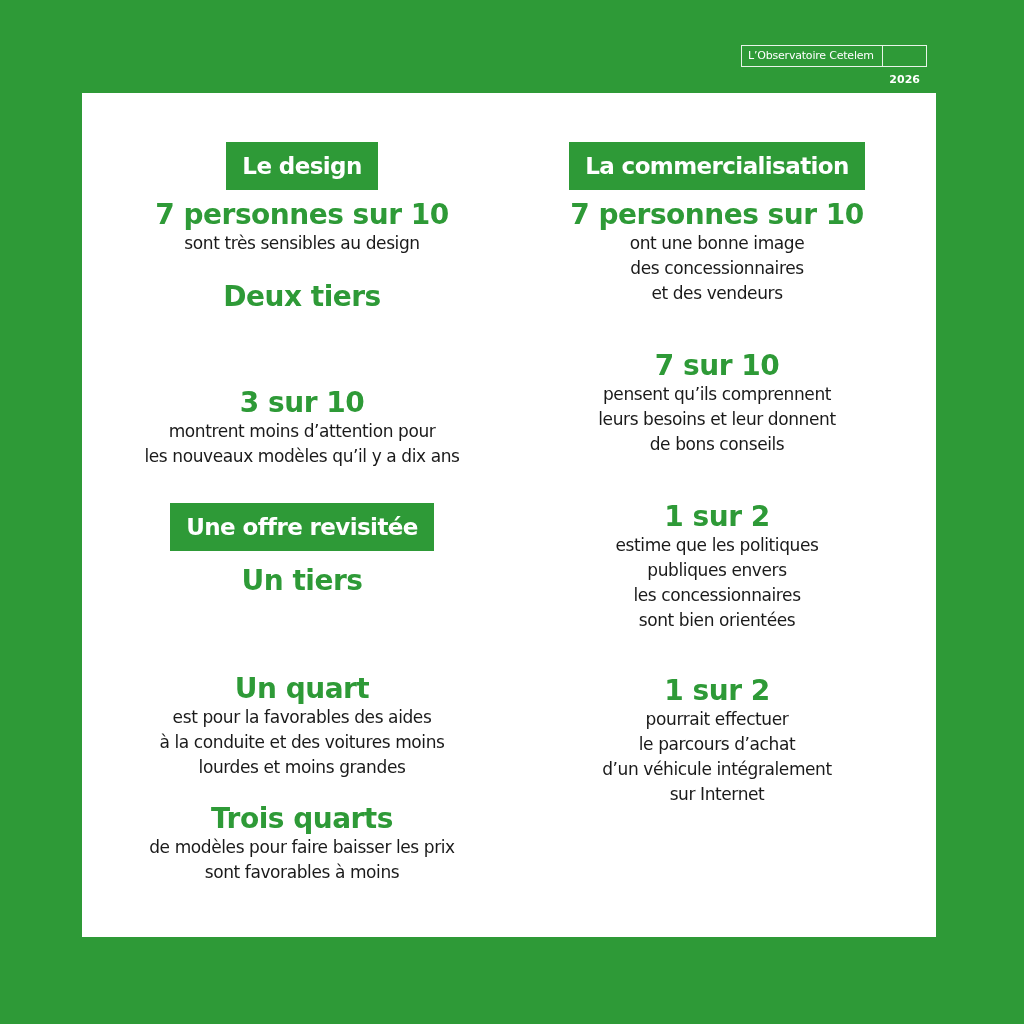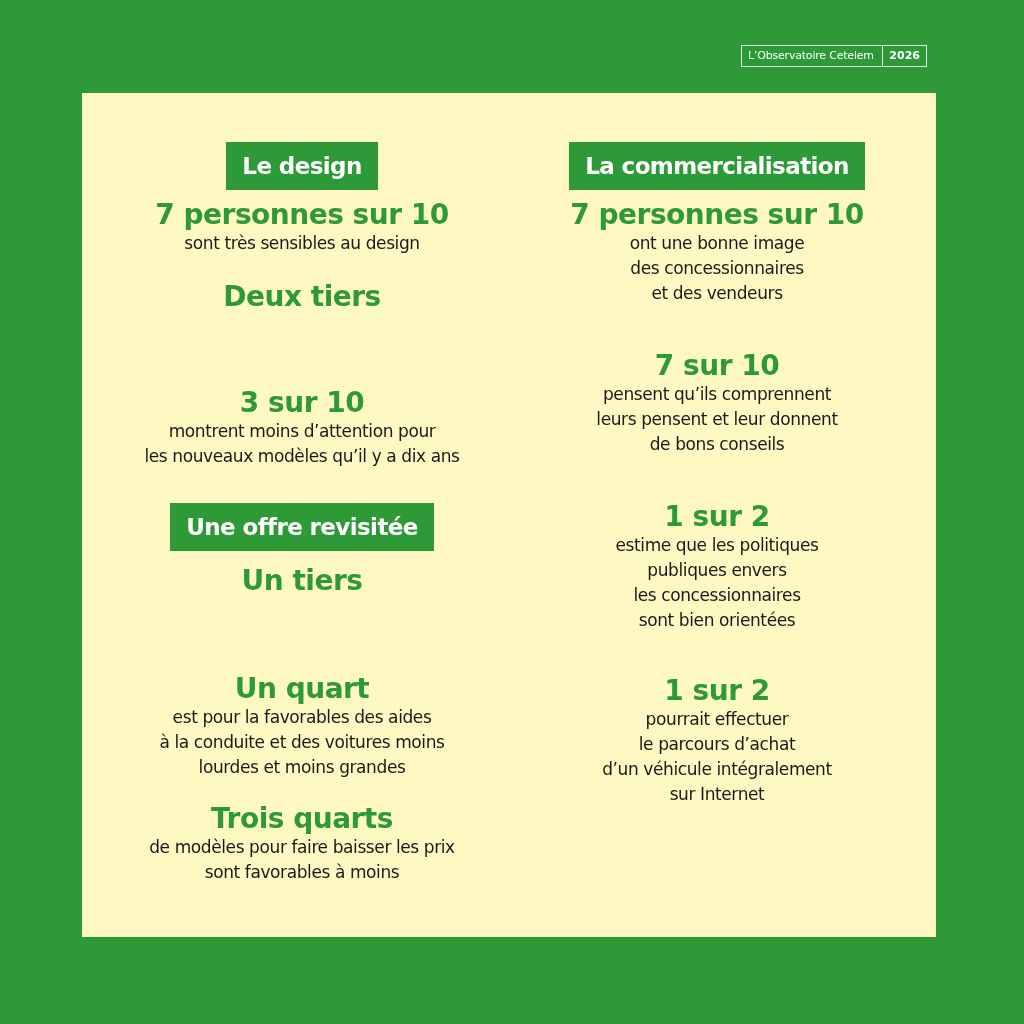--- a/index.html
+++ b/index.html
@@ -34,28 +34,29 @@
     .brand-badge .brand-name b {
       font-weight: normal;
     }
     .brand-badge .brand-divider {
       width: 1.5px;
       background: #e8f5e9;
     }
     .brand-badge .brand-year {
       padding: 0 6px;
       font-weight: bold;
+      margin-top: 24px;
     }
     .panel {
       position: absolute;
       left: 82px;
       top: 93px;
       width: 854px;
       height: 844px;
-      background: #fef9c3;
+      background: #ffffff;
     }
     .column {
       position: absolute;
       text-align: center;
     }
     .col-left {
       left: 40px;
       width: 360px;
     }
     .col-right {
@@ -163,21 +164,21 @@
         <div>ont une bonne image</div>
         <div>des concessionnaires</div>
         <div>et des vendeurs</div>
       </div>
     </div>
 
     <div class="stat" style="position:absolute; left:0; top:257px; width:360px;">
       <div class="stat-figure">7 sur 10</div>
       <div class="stat-desc">
         <div>pensent qu’ils comprennent</div>
-        <div>leurs pensent et leur donnent</div>
+        <div>leurs besoins et leur donnent</div>
         <div>de bons conseils</div>
       </div>
     </div>
 
     <div class="stat" style="position:absolute; left:0; top:408px; width:360px;">
       <div class="stat-figure">1 sur 2</div>
       <div class="stat-desc">
         <div>estime que les politiques</div>
         <div>publiques envers</div>
         <div>les concessionnaires</div>

